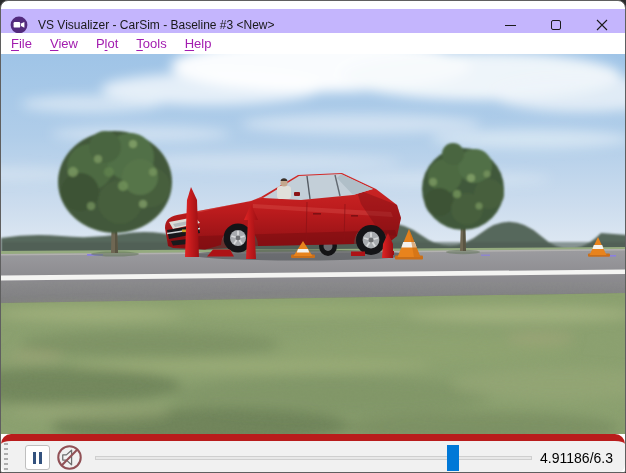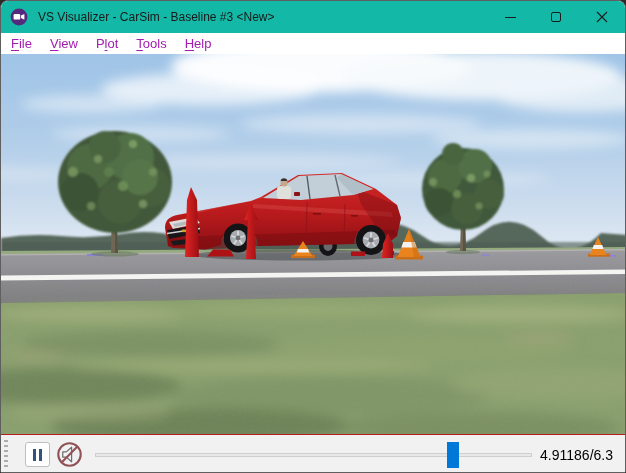--- a/index.html
+++ b/index.html
@@ -2,36 +2,36 @@
 <html><head>
 <meta charset="utf-8">
 <style>
   html,body{margin:0;padding:0;background:#2a2a2a;}
   *{box-sizing:border-box;font-family:"Liberation Sans","DejaVu Sans",sans-serif;}
   #window{
     position:relative;width:626px;height:473px;background:#ffffff;
     border:1px solid #5f5f5f;border-radius:8px 8px 2px 2px;overflow:hidden;
   }
   
-  #titlebar{position:absolute;left:0;top:0;width:100%;height:32px;background:#14b8a6;display:flex;align-items:center;}
+  #titlebar{position:absolute;left:0;top:8px;width:100%;height:32px;background:#c4b5fd;display:flex;align-items:center;}
   #app-icon{width:18px;height:18px;margin:0 10px 0 9px;flex:0 0 auto;}
   #title-text{font-size:12px;color:#191919;white-space:nowrap;}
   #winbtns{margin-left:auto;display:flex;height:100%;}
   .winbtn{width:46px;height:32px;display:flex;align-items:center;justify-content:center;cursor:default;}
   .min-glyph{display:block;width:11px;height:0;border-top:1px solid #1b1b1b;}
   .max-glyph{display:block;width:10px;height:10px;border:1px solid #1b1b1b;border-radius:2px;}
   
   #menubar{position:absolute;left:0;top:32px;width:100%;height:21px;background:#ffffff;display:flex;align-items:center;padding-left:1px;}
   .menu-item{font-size:13px;color:#a21caf;padding:1px 9px;white-space:nowrap;}
   .menu-item u{text-decoration:underline;text-underline-offset:2px;}
   
   #viewport{position:absolute;left:0;top:53px;width:626px;height:380px;overflow:hidden;background:#aecde9;}
   #viewport svg{display:block;}
   
-  #toolbar{position:absolute;left:0;top:433px;width:100%;height:40px;background:#f1f1f1;border-top:1px solid #b91c1c;display:flex;align-items:center;}
+  #toolbar{position:absolute;left:0;top:433px;width:100%;height:40px;background:#f1f1f1;border-top:7px solid #b91c1c;display:flex;align-items:center;border-radius:10px;}
   #grip{width:4px;height:30px;margin-left:3px;background:repeating-linear-gradient(to bottom,#adadad 0 2px,transparent 2px 5px);}
   #pause-btn{width:25px;height:25px;margin-left:17px;background:#fff;border:1px solid #bfbfbf;border-radius:3px;display:flex;align-items:center;justify-content:center;gap:3px;cursor:default;}
   .pause-bar{width:3px;height:12px;background:#33527e;}
   #mute-btn{width:27px;height:27px;margin-left:6px;display:flex;align-items:center;justify-content:center;cursor:default;background:transparent;border:none;padding:0;}
   #slider{position:relative;flex:1 1 auto;height:28px;margin:0 8px 0 12px;}
   #slider-track{position:absolute;left:0;right:0;top:12px;height:4px;background:#e8e8e8;border:1px solid #cfcfcf;}
   #slider-handle{position:absolute;top:1px;width:12px;height:26px;background:#0078d7;}
   #time-display{font-size:14px;color:#000;margin-right:12px;white-space:nowrap;}
 </style>
 </head>

